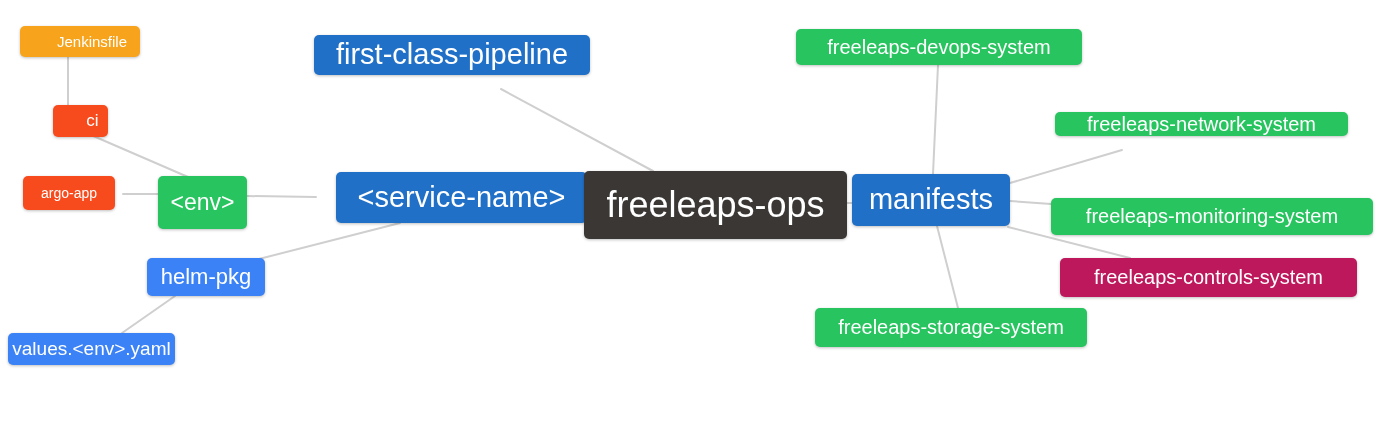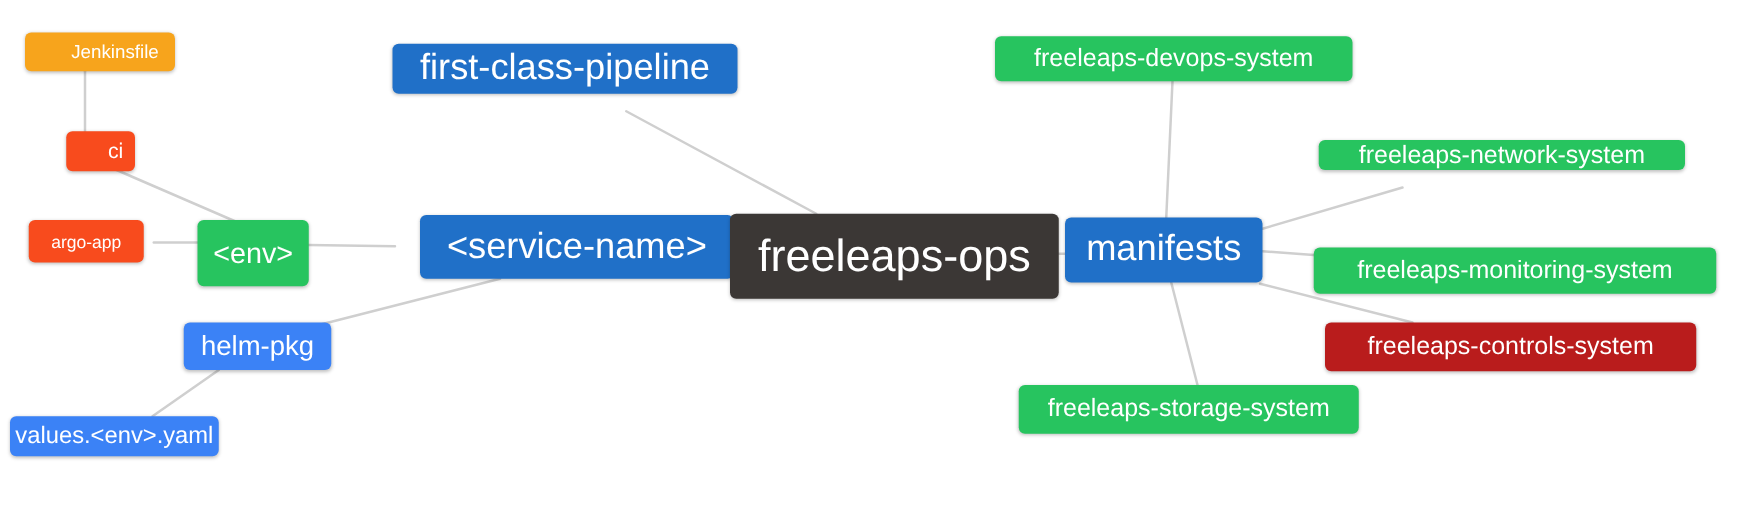--- a/index.html
+++ b/index.html
@@ -87,21 +87,21 @@
       </div>
       <div class="node" style="left: 796px; top: 29px; width: 286px; height: 36px; font-size: 20px; background: rgb(39, 196, 95); color: rgb(255, 255, 255);">
         <span>freeleaps-devops-system</span>
       </div>
       <div class="node" style="left: 1055px; top: 112px; width: 293px; height: 24px; font-size: 20px; background: rgb(39, 196, 95); color: rgb(255, 255, 255);">
         <span>freeleaps-network-system</span>
       </div>
       <div class="node" style="left: 1051px; top: 186px; width: 322px; height: 37px; font-size: 20px; background: rgb(39, 196, 95); color: rgb(255, 255, 255); margin-top: 12px;">
         <span>freeleaps-monitoring-system</span>
       </div>
-      <div class="node" style="left: 1060px; top: 258px; width: 297px; height: 39px; font-size: 20px; background: #b91c1c; color: rgb(255, 255, 255);">
+      <div class="node" style="left: 1060px; top: 258px; width: 297px; height: 39px; font-size: 20px; background: #be185d; color: rgb(255, 255, 255);">
         <span>freeleaps-controls-system</span>
       </div>
       <div class="node" style="left: 815px; top: 308px; width: 272px; height: 39px; font-size: 20px; background: rgb(39, 196, 95); color: rgb(255, 255, 255);">
         <span>freeleaps-storage-system</span>
       </div>
       <div class="node" style="left: 147px; top: 258px; width: 118px; height: 38px; font-size: 22px; background: #3b82f6; color: rgb(255, 255, 255);">
         <span>helm-pkg</span>
       </div>
       <div class="node" style="left: 8px; top: 333px; width: 167px; height: 32px; font-size: 19px; background: #3b82f6; color: rgb(255, 255, 255);">
         <span>values.&lt;env&gt;.yaml</span>

